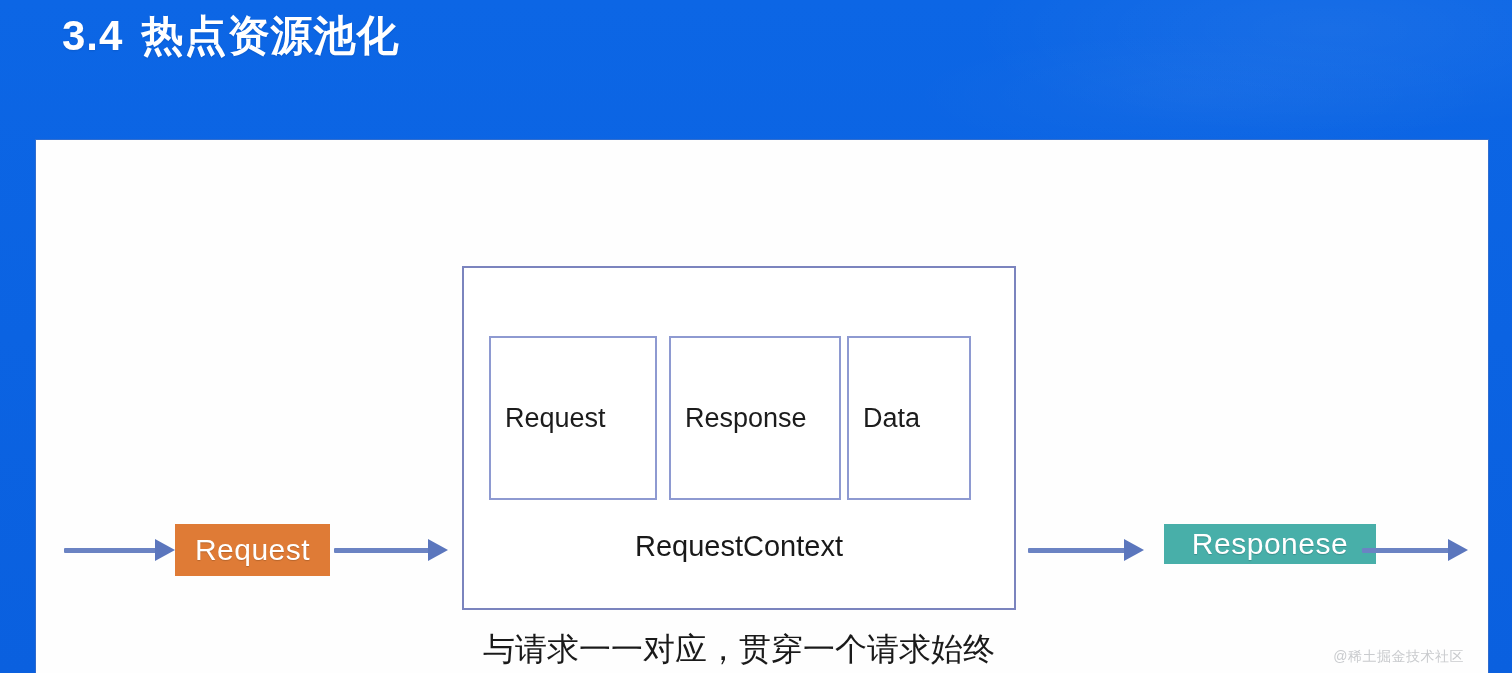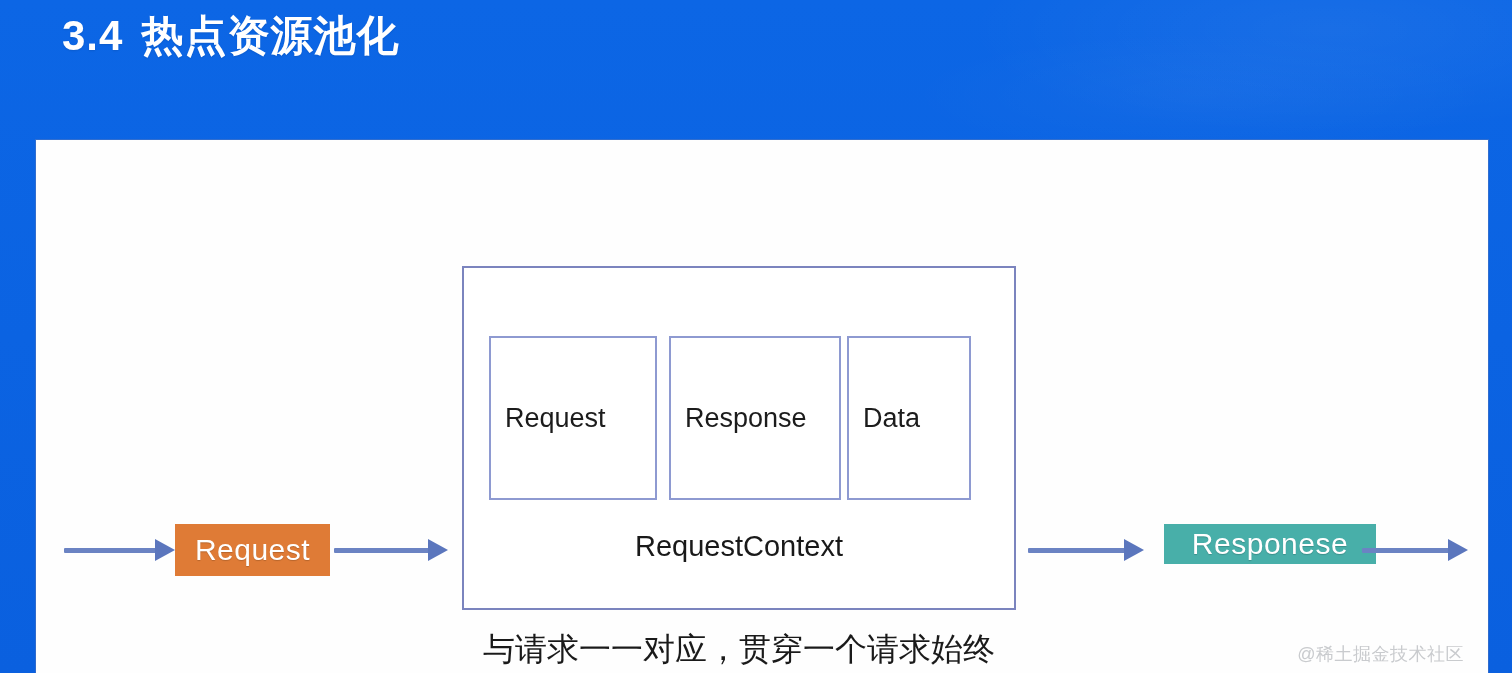--- a/index.html
+++ b/index.html
@@ -156,21 +156,21 @@
     font-weight: 400;
     white-space: nowrap;
   }
 
   
   #watermark {
     position: absolute;
     right: 24px;
     bottom: 14px;
     color: #C9CBCE;
-    font-size: 18px;
+    font-size: 14px;
     letter-spacing: 0.5px;
     white-space: nowrap;
   }
 </style>
 </head>
 <body>
 
 <div id="slide">
 
   <div id="slide-title">

